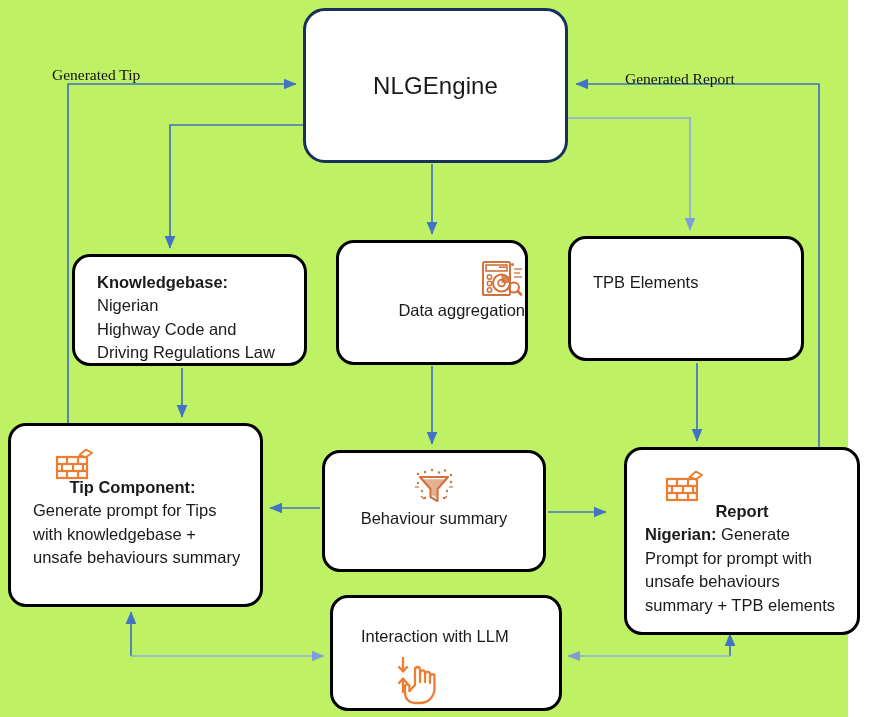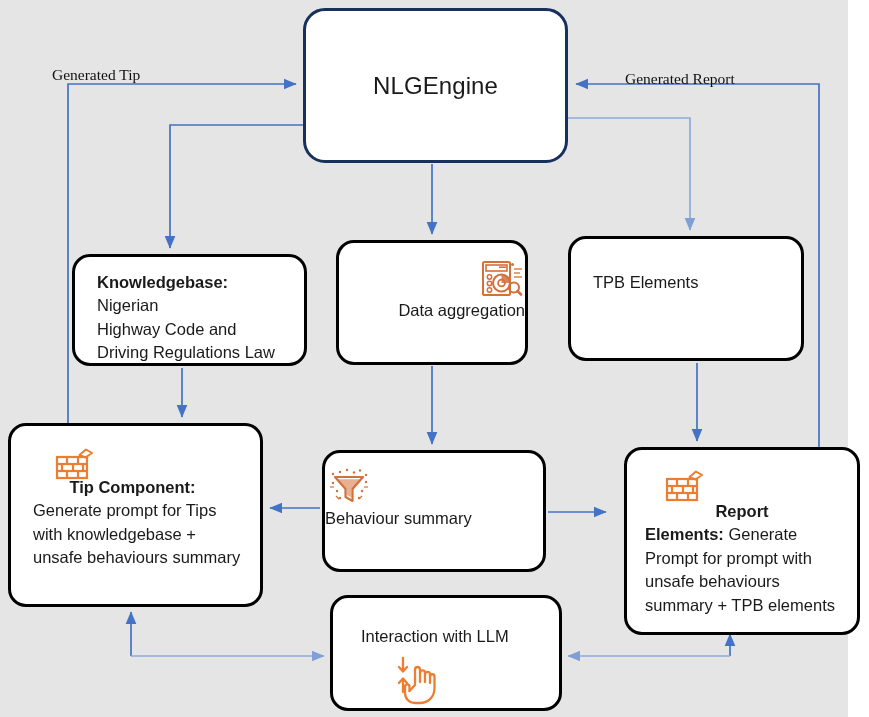--- a/index.html
+++ b/index.html
@@ -11,21 +11,21 @@
   body {
     font-family: "Liberation Sans", sans-serif;
     width: 869px;
     height: 717px;
     overflow: hidden;
   }
   #canvas {
     position: relative;
     width: 848px;
     height: 717px;
-    background: #e5e5e5;
+    background: #bef264;
   }
   #wires {
     position: absolute;
     left: 0;
     top: 0;
     width: 869px;
     height: 717px;
     pointer-events: none;
   }
   .node {
@@ -56,21 +56,21 @@
   }
   .txt b { font-weight: bold; }
   .icon-svg { display: block; }
 
   
   #node-engine   { left: 303px; top: 8px;   width: 265px; height: 155px; }
   #node-kb       { left: 72px;  top: 254px; width: 235px; height: 112px; padding: 14px 16px 0 22px; }
   #node-agg      { left: 336px; top: 240px; width: 192px; height: 125px; align-items: flex-end; }
   #node-tpb      { left: 568px; top: 236px; width: 236px; height: 125px; padding: 34px 0 0 22px; }
   #node-tip      { left: 8px;   top: 423px; width: 255px; height: 184px; padding: 12px 14px 0 22px; }
-  #node-beh      { left: 322px; top: 450px; width: 224px; height: 122px; align-items: flex-start; }
+  #node-beh      { left: 322px; top: 450px; width: 224px; height: 122px; align-items: center; }
   #node-rep      { left: 612px; top: 447px; width: 236px; height: 188px; padding: 12px 18px 0 18px; margin-left: 12px; }
   #node-llm      { left: 330px; top: 595px; width: 232px; height: 116px; padding: 12px 0 0 28px; justify-content: flex-end; }
 
   .center-txt { text-align: center; }
   .agg-label  { font-size: 16.5px; color: #1a1a1a; margin-top: 2px; }
   .beh-label  { font-size: 16.5px; color: #1a1a1a; margin-top: 2px; }
   .llm-label  { font-size: 16.5px; color: #1a1a1a; }
   .tpb-label  { font-size: 16.5px; color: #1a1a1a; }
 
   .icon-row { display: flex; justify-content: flex-start; }
@@ -258,21 +258,21 @@
         </g>
         <g stroke="#ed7d31" stroke-width="2" fill="none" stroke-linejoin="round">
           <path d="M24.5,7 L31,1.5 L37,5 L30.5,9.5 z"></path>
         </g>
       </svg>
     </div>
     <div class="txt">
       <div class="center-txt">
         <b>Report</b>
       </div>
-      <b>Elements:</b><span> Generate</span><br>
+      <b>Nigerian:</b><span> Generate</span><br>
       <span>Prompt  for prompt  with</span><br>
       <span>unsafe behaviours</span><br>
       <span>summary + TPB elements</span>
     </div>
   </div>
 
   <div class="node" id="node-llm">
     <div class="llm-label">Interaction with LLM</div>
     <div style="margin:6px 0 0 30px">
       <svg class="icon-svg" width="58" height="56" viewBox="0 0 58 56">

